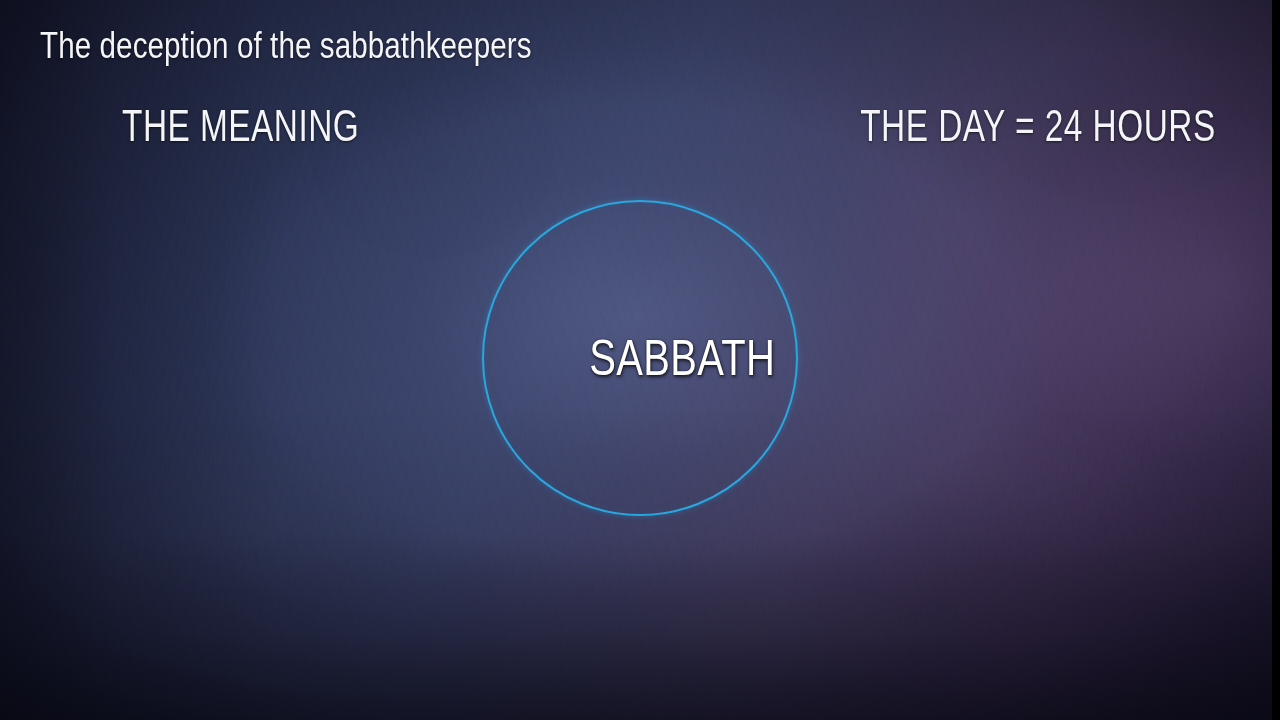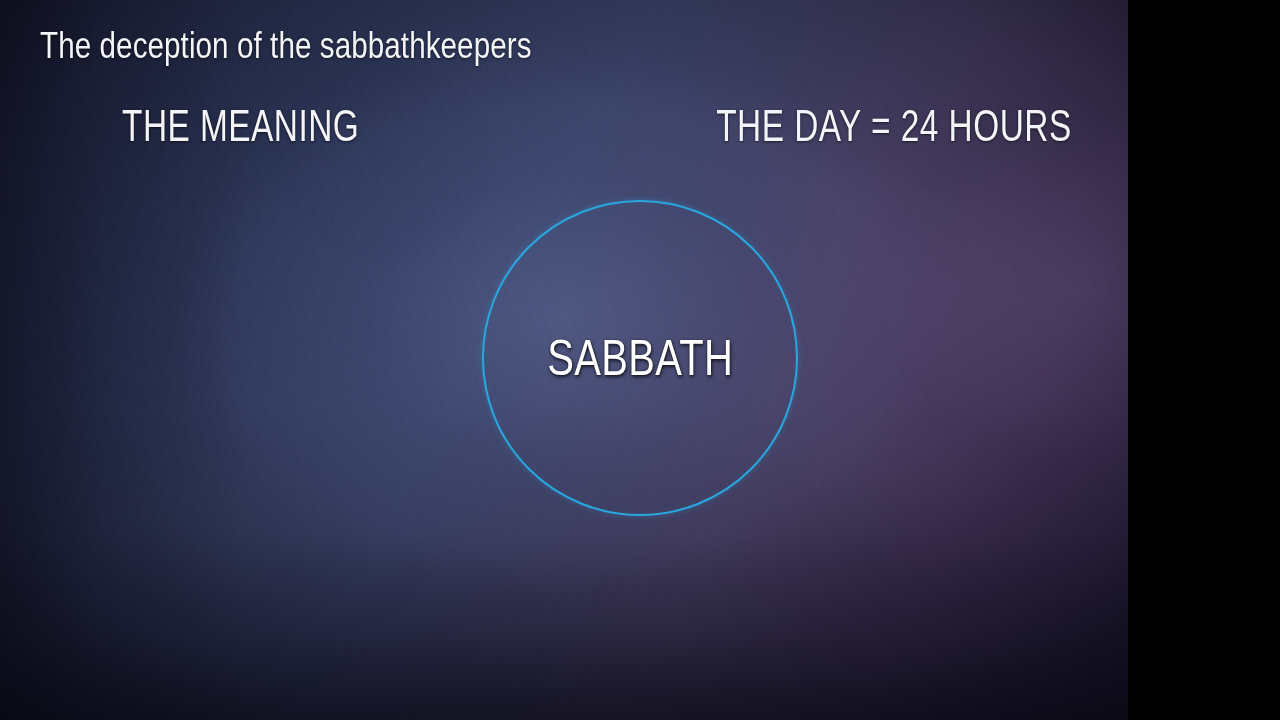--- a/index.html
+++ b/index.html
@@ -7,21 +7,21 @@
     margin: 0;
     padding: 0;
     background: #000;
   }
   body {
     font-family: "Liberation Sans", sans-serif;
   }
 
   #slide {
     position: relative;
-    width: 1128px;
+    width: 1272px;
     height: 720px;
     overflow: hidden;
     background-color: #7f1d1d;
     user-select: none;
   }
 
   
   .bg-layer {
     position: absolute;
     inset: 0;
@@ -166,21 +166,21 @@
     border: 2.5px solid #29a8e0;
     box-shadow: 0 0 6px rgba(41,168,224,0.32), inset 0 0 10px rgba(41,168,224,0.07);
     box-sizing: border-box;
   }
   #circle-label {
     position: absolute;
     left: 0;
     right: 0;
     top: 50%;
     transform: translateY(-50%);
-    text-align: center;
+    text-align: right;
     color: #ffffff;
     font-size: 50px;
     line-height: 56px;
     font-weight: 400;
     letter-spacing: 0.4px;
     font-family: "Liberation Sans", sans-serif;
     text-shadow: 1px 2px 4px rgba(0,0,0,0.72), 0 0 2px rgba(0,0,0,0.6);
     white-space: nowrap;
   }
   #circle-label .sq {

